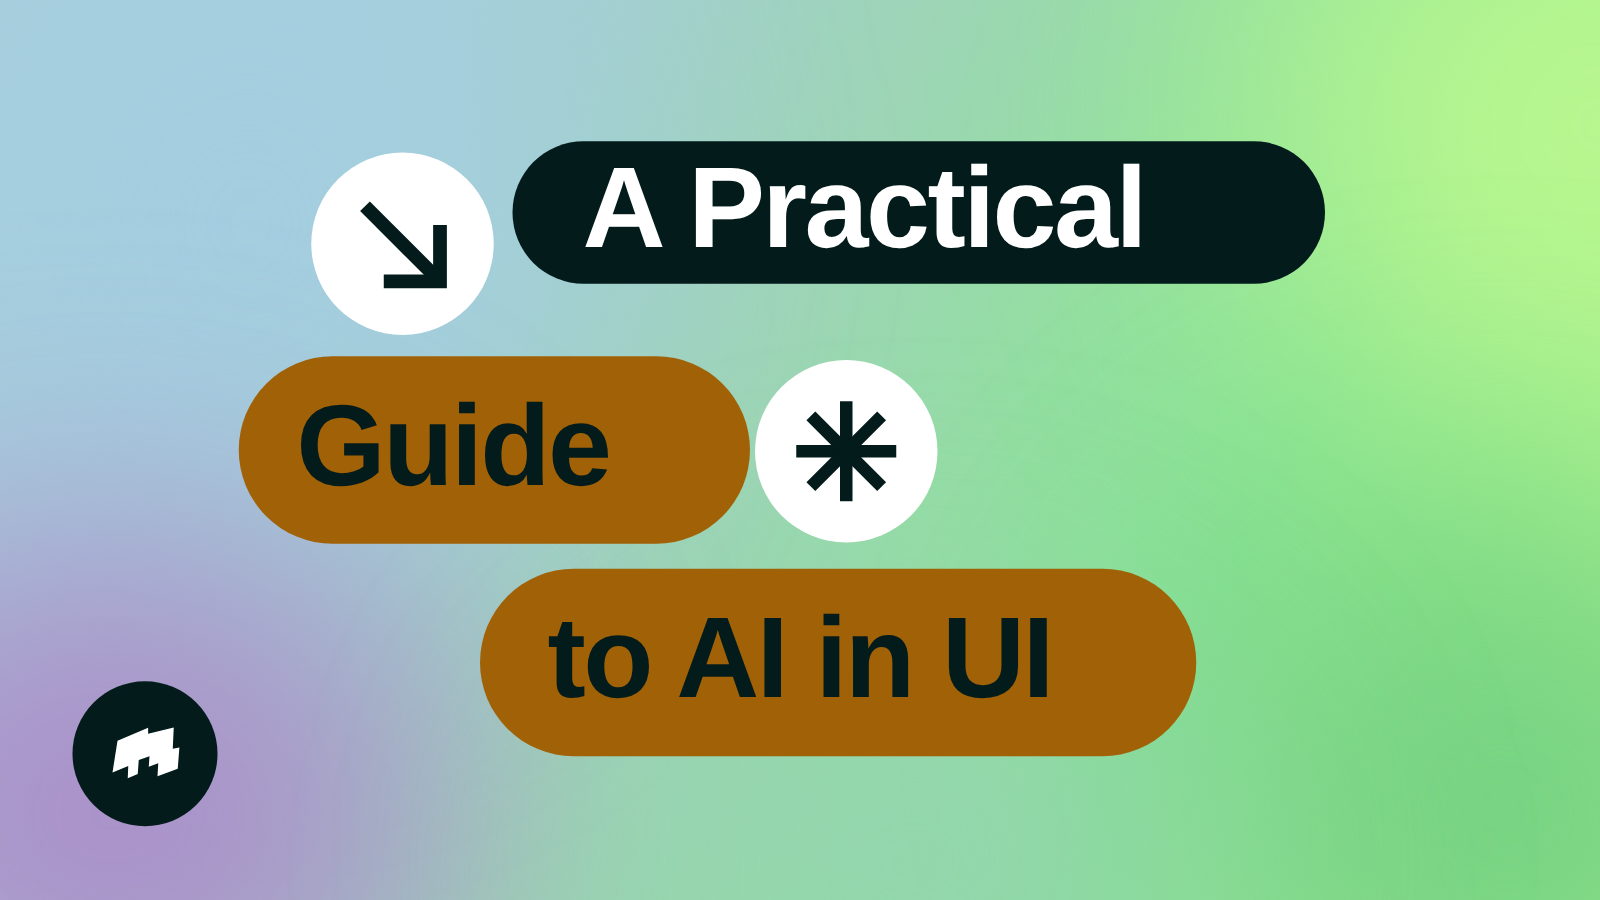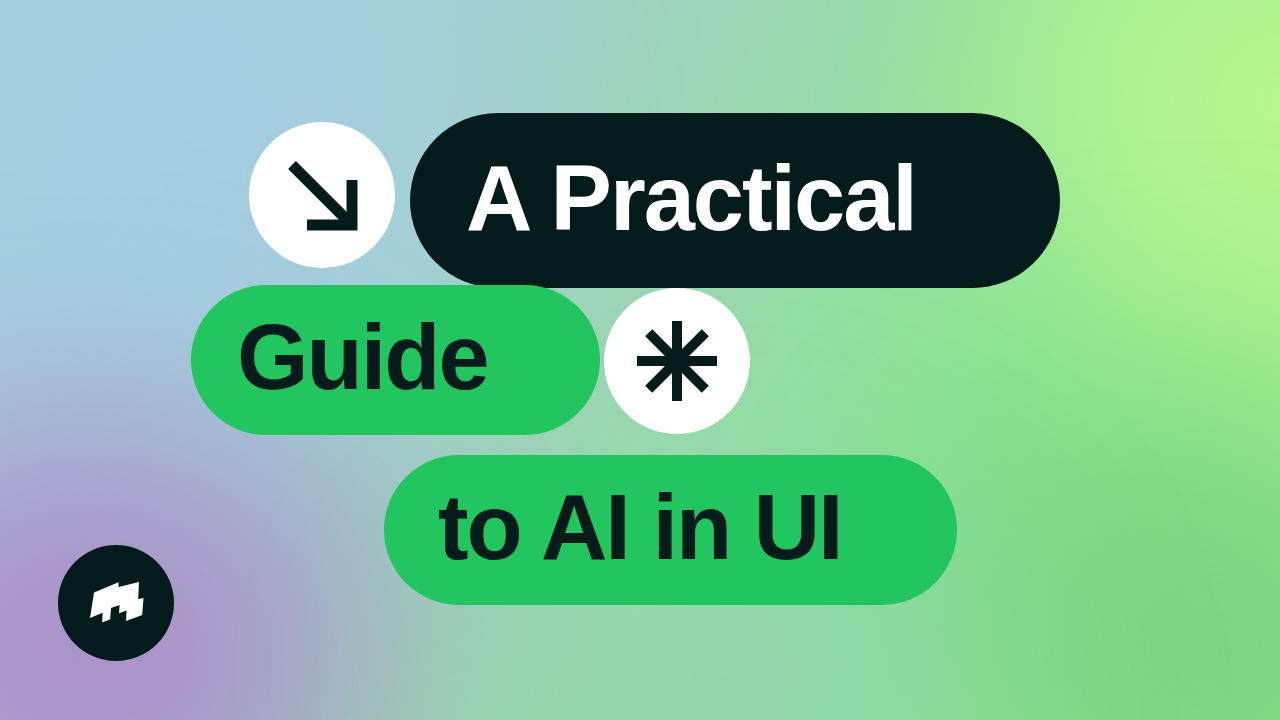--- a/index.html
+++ b/index.html
@@ -58,36 +58,36 @@
     position:absolute;
     display:flex;
     align-items:center;
     border-radius:999px;
     white-space:nowrap;
     letter-spacing:-0.022em;
     font-weight:600;
     line-height:1;
   }
   .pill-dark { background:#041b1c; color:#ffffff; }
-  .pill-light { background:#22c55e; color:#041b1c; }
+  .pill-light { background:#a16207; color:#041b1c; }
 
   .circle {
     position:absolute;
     border-radius:50%;
     display:flex;
     align-items:center;
     justify-content:center;
   }
   .circle-light { background:#ffffff; }
   .circle-dark  { background:#041b1c; }
 
   
   #arrow-circle { left:249px; top:122px; width:146px; height:146px; }
   #pill-practical {
-    left:410px; top:113px; width:650px; height:175px;
+    left:410px; top:113px; width:650px; height:114px;
     padding-left:56px; padding-right:52px;
     font-size:92px;
   }
   
   #pill-guide {
     left:191px; top:285px; width:409px; height:150px;
     padding-left:46px; padding-right:46px;
     font-size:92px;
   }
   #asterisk-circle { left:604px; top:288px; width:146px; height:146px; }

